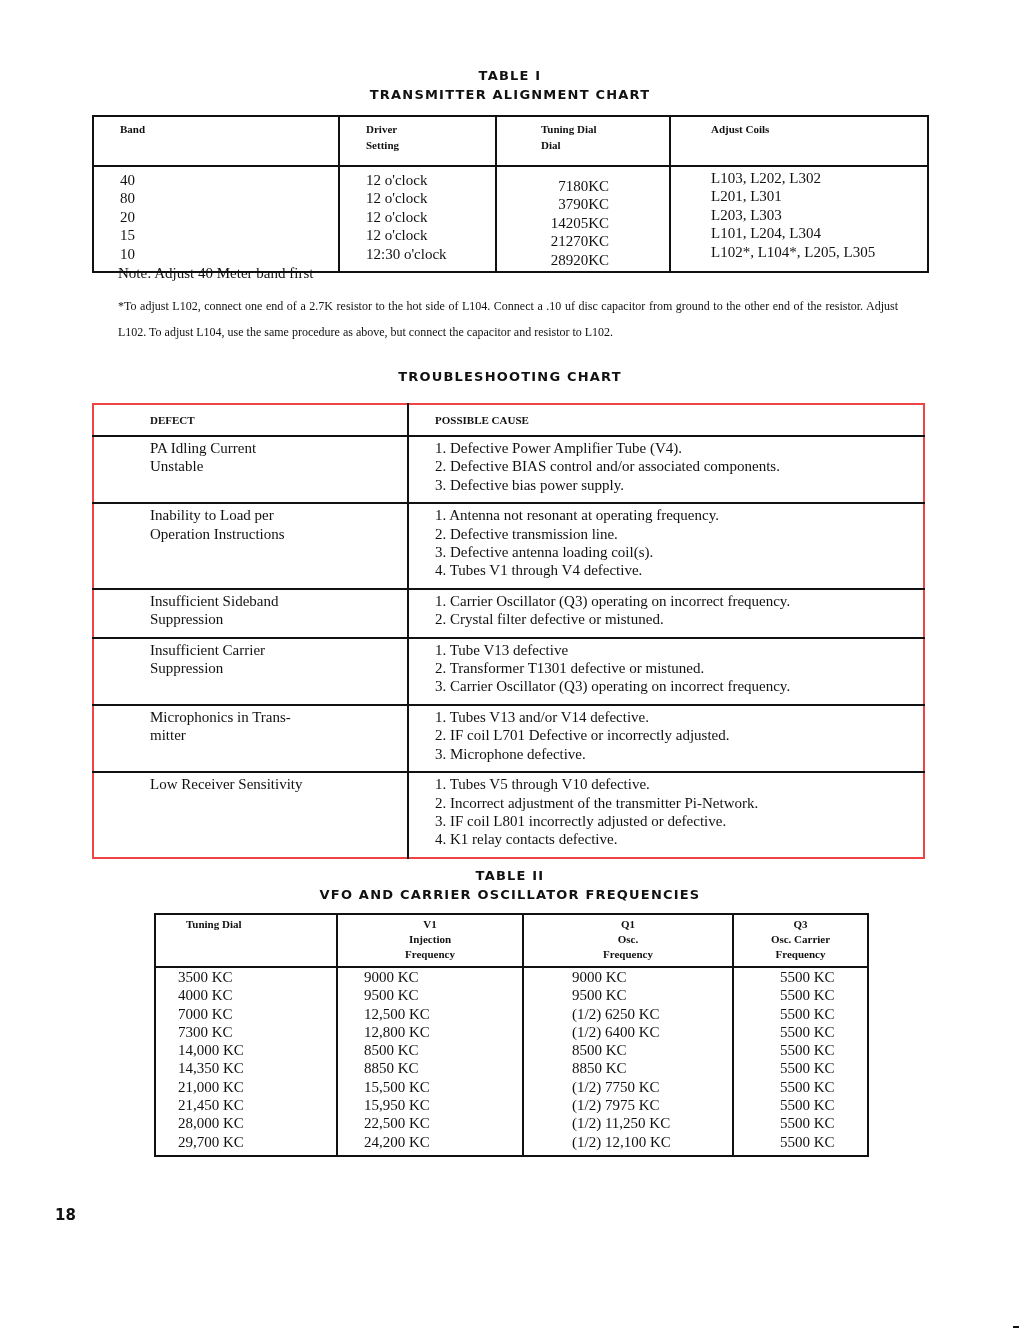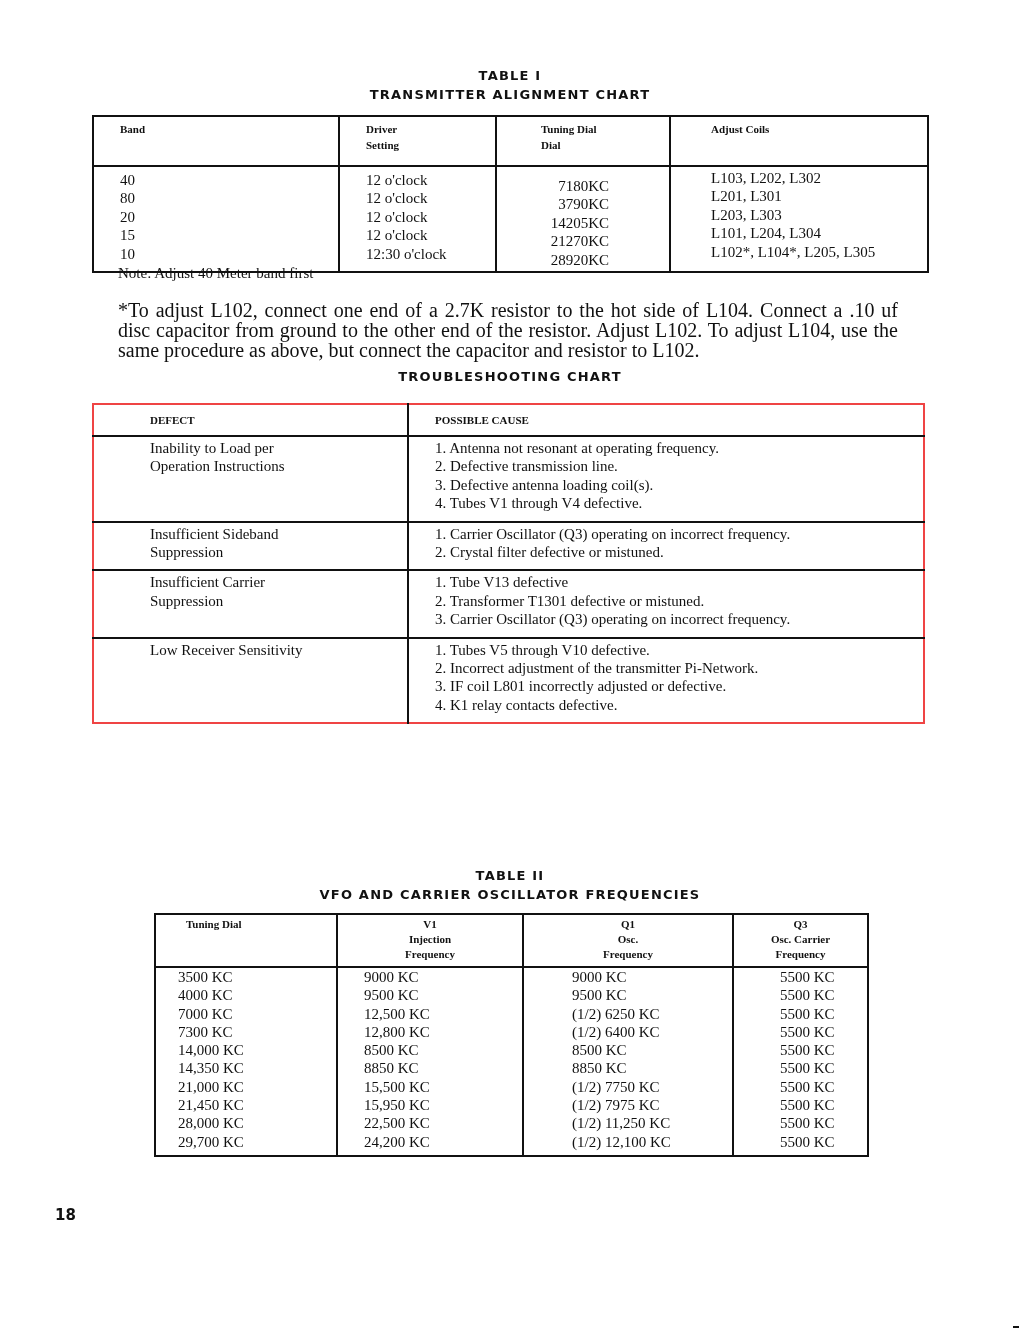--- a/index.html
+++ b/index.html
@@ -6,21 +6,21 @@
   body { width:1020px; height:1330px; position:relative; overflow:hidden; color:#111; font-family:"Liberation Serif", serif; }
   .heading { position:absolute; left:0; width:1020px; text-align:center; font-family:"DejaVu Sans", sans-serif; font-weight:bold; font-size:13px; letter-spacing:1.2px; line-height:18px; }
   table { position:absolute; border-collapse:collapse; }
   .t1 { left:92px; top:115px; width:837px; border:2px solid #111; }
   .t1 th { font-size:11px; font-weight:bold; text-align:left; vertical-align:top; padding:4px 0 8px 26px; height:36px; line-height:16px; border-right:2px solid #111; border-bottom:2px solid #111; }
   .t1 th:last-child, .t1 td:last-child { border-right:none;font-family:Liberation Serif, serif; }
   .t1 td { font-size:15px; vertical-align:top; padding:2px 0 2px 26px; line-height:18.4px; border-right:2px solid #111; }
   .t1 td.tune { padding-left:46px; }
   .t1 td.coils { padding-left:40px; }
   .note { position:absolute; left:118px; font-size:15px; line-height:18px; }
-  .footnote { position:absolute; left:118px; top:300px; width:780px; font-size:20px; line-height:20px; text-align:justify; }
+  .footnote { position:absolute; left:118px; top:293px; width:780px; font-size:12px; line-height:26px; text-align:justify; }
   .t2 { left:92px; top:403px; width:833px; border:2px solid #ef4444; }
   .t2 th { font-size:11px; font-weight:bold; text-align:left; padding:6px 0 6px 56px; border-right:2px solid #111; border-bottom:2px solid #111; height:18px; }
   .t2 th.cause { padding-left:26px; }
   .t2 td { font-size:15px; vertical-align:top; line-height:18.4px; padding:2px 0 8px 56px; border-right:2px solid #111; border-bottom:2px solid #111; }
   .t2 td.causes { padding-left:26px; border-right:none; }
   .t2 th:last-child { border-right:none; }
   .cause-item { display:block; }
   .t3 { left:154px; top:913px; width:715px; border:2px solid #111; }
   .t3 th { font-size:11px; font-weight:bold; text-align:center; vertical-align:top; line-height:15px; padding:2px 0 4px 0; border-right:2px solid #111; border-bottom:2px solid #111; }
   .t3 th.first { text-align:left; padding-left:30px; }
@@ -92,20 +92,31 @@
 <table class="t2">
   <thead>
     <tr>
       <th style="width:257px;">DEFECT</th>
       <th class="cause">POSSIBLE CAUSE</th>
     </tr>
   </thead>
   <tbody>
     <tr>
       <td>
+          <div>PA Idling Current</div>
+          <div>Unstable</div>
+        </td>
+      <td class="causes">
+        <span class="cause-item">1. Defective Power Amplifier Tube (V4).</span>
+        <span class="cause-item">2. Defective BIAS control and/or associated components.</span>
+        <span class="cause-item">3. Defective bias power supply.</span>
+      </td>
+    </tr>
+    <tr>
+      <td>
           <div>Inability to Load per</div>
           <div>Operation Instructions</div>
         </td>
       <td class="causes">
         <span class="cause-item">1. Antenna not resonant at operating frequency.</span>
         <span class="cause-item">2. Defective transmission line.</span>
         <span class="cause-item">3. Defective antenna loading coil(s).</span>
         <span class="cause-item">4. Tubes V1 through V4 defective.</span>
       </td>
     </tr>
@@ -121,20 +132,31 @@
     </tr>
     <tr>
       <td>
           <div>Insufficient Carrier</div>
           <div>Suppression</div>
         </td>
       <td class="causes">
         <span class="cause-item">1. Tube V13 defective</span>
         <span class="cause-item">2. Transformer T1301 defective or mistuned.</span>
         <span class="cause-item">3. Carrier Oscillator (Q3) operating on incorrect frequency.</span>
+      </td>
+    </tr>
+    <tr>
+      <td>
+          <div>Microphonics in Trans-</div>
+          <div>mitter</div>
+        </td>
+      <td class="causes">
+        <span class="cause-item">1. Tubes V13 and/or V14 defective.</span>
+        <span class="cause-item">2. IF coil L701 Defective or incorrectly adjusted.</span>
+        <span class="cause-item">3. Microphone defective.</span>
       </td>
     </tr>
     <tr>
       <td style="border-bottom:none;">
           <div>Low Receiver Sensitivity</div>
         </td>
       <td class="causes" style="border-bottom:none;">
         <span class="cause-item">1. Tubes V5 through V10 defective.</span>
         <span class="cause-item">2. Incorrect adjustment of the transmitter Pi-Network.</span>
         <span class="cause-item">3. IF coil L801 incorrectly adjusted or defective.</span>

